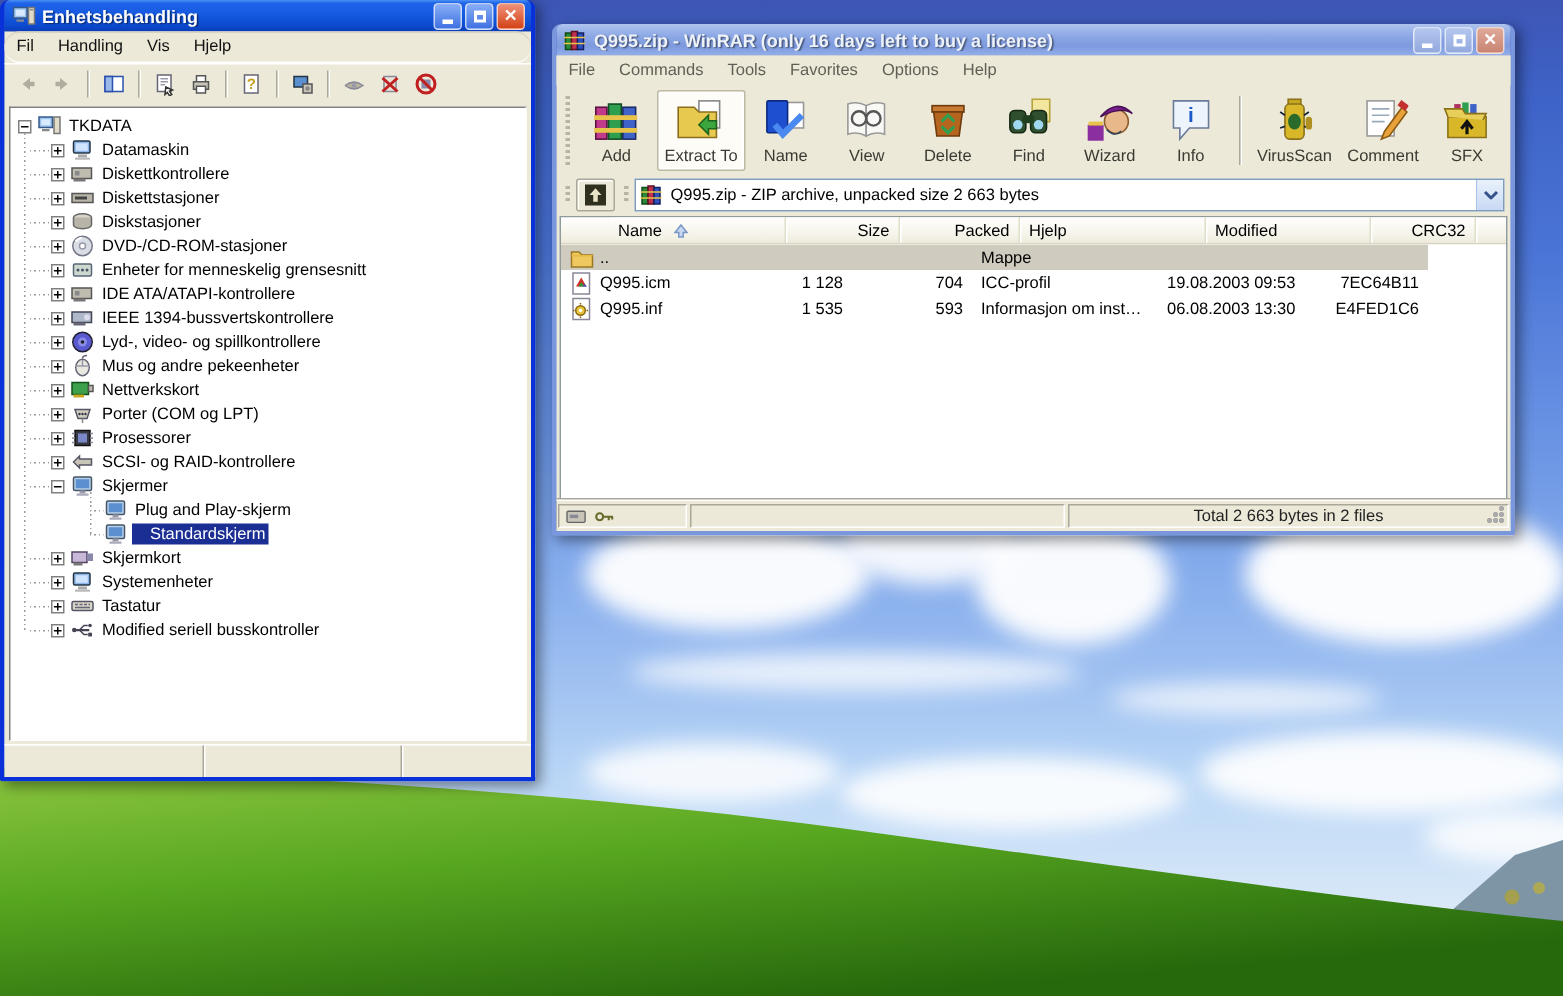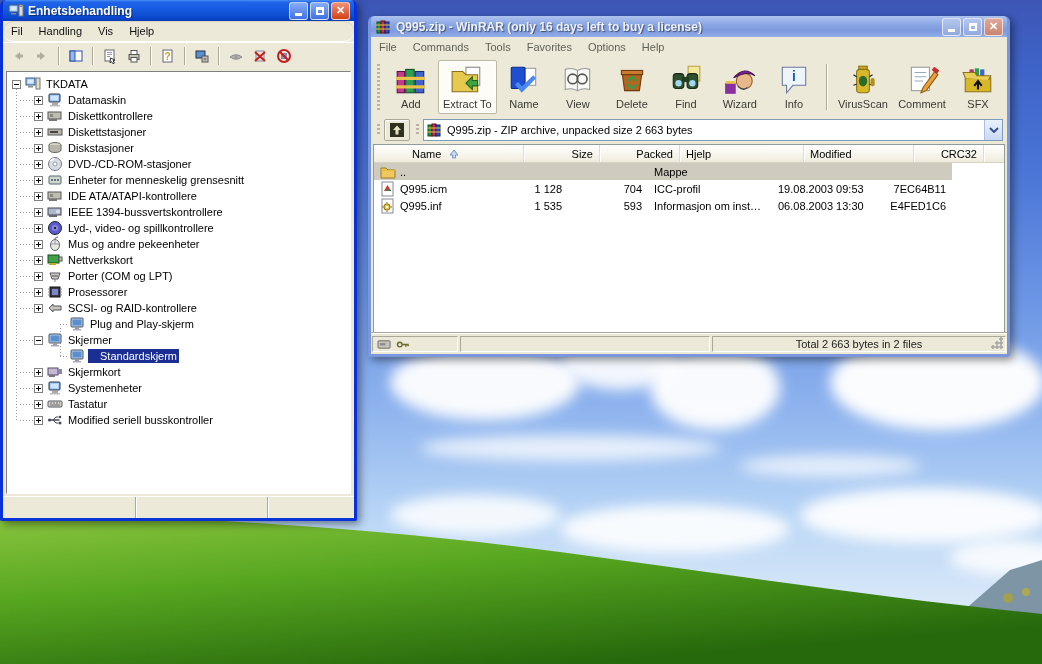--- a/index.html
+++ b/index.html
@@ -389,39 +389,39 @@
               </svg></span>
             <span class="t-label">Prosessorer</span>
           </div>
           <div class="t-row lv1">
             <span class="pm plus"></span>
             <span class="t-icon"><svg viewBox="0 0 16 16">
                 <path d="M2 8 l4 -4 v2 h8 v4 H6 v2 Z" fill="#C8C5B8" stroke="#556"></path>
               </svg></span>
             <span class="t-label">SCSI- og RAID-kontrollere</span>
           </div>
-          <div class="t-row lv2">
-            <span class="pm-spacer"></span>
+          <div class="t-row lv1">
+            <span class="pm"></span>
             <span class="t-icon"><svg viewBox="0 0 16 16">
                 <rect x="2" y="2" width="12" height="9" rx="1" fill="#B8CFE8" stroke="#456"></rect>
                 <rect x="3.5" y="3.5" width="9" height="6" fill="#5A8FD0"></rect>
                 <rect x="6" y="11" width="4" height="2" fill="#99A"></rect>
                 <rect x="4" y="13" width="8" height="1.5" fill="#AAB"></rect>
               </svg></span>
-            <span class="t-label">Plug and Play-skjerm</span>
-          </div>
-          <div class="t-row lv1">
-            <span class="pm"></span>
+            <span class="t-label">Skjermer</span>
+          </div>
+          <div class="t-row lv2">
+            <span class="pm-spacer"></span>
             <span class="t-icon"><svg viewBox="0 0 16 16">
                 <rect x="2" y="2" width="12" height="9" rx="1" fill="#B8CFE8" stroke="#456"></rect>
                 <rect x="3.5" y="3.5" width="9" height="6" fill="#5A8FD0"></rect>
                 <rect x="6" y="11" width="4" height="2" fill="#99A"></rect>
                 <rect x="4" y="13" width="8" height="1.5" fill="#AAB"></rect>
               </svg></span>
-            <span class="t-label">Skjermer</span>
+            <span class="t-label">Plug and Play-skjerm</span>
           </div>
           <div class="t-row lv2">
             <span class="pm-spacer"></span>
             <span class="t-icon"><svg viewBox="0 0 16 16">
                 <rect x="2" y="2" width="12" height="9" rx="1" fill="#B8CFE8" stroke="#456"></rect>
                 <rect x="3.5" y="3.5" width="9" height="6" fill="#5A8FD0"></rect>
                 <rect x="6" y="11" width="4" height="2" fill="#99A"></rect>
                 <rect x="4" y="13" width="8" height="1.5" fill="#AAB"></rect>
               </svg></span>
             <span class="t-label sel">Standardskjerm</span>

